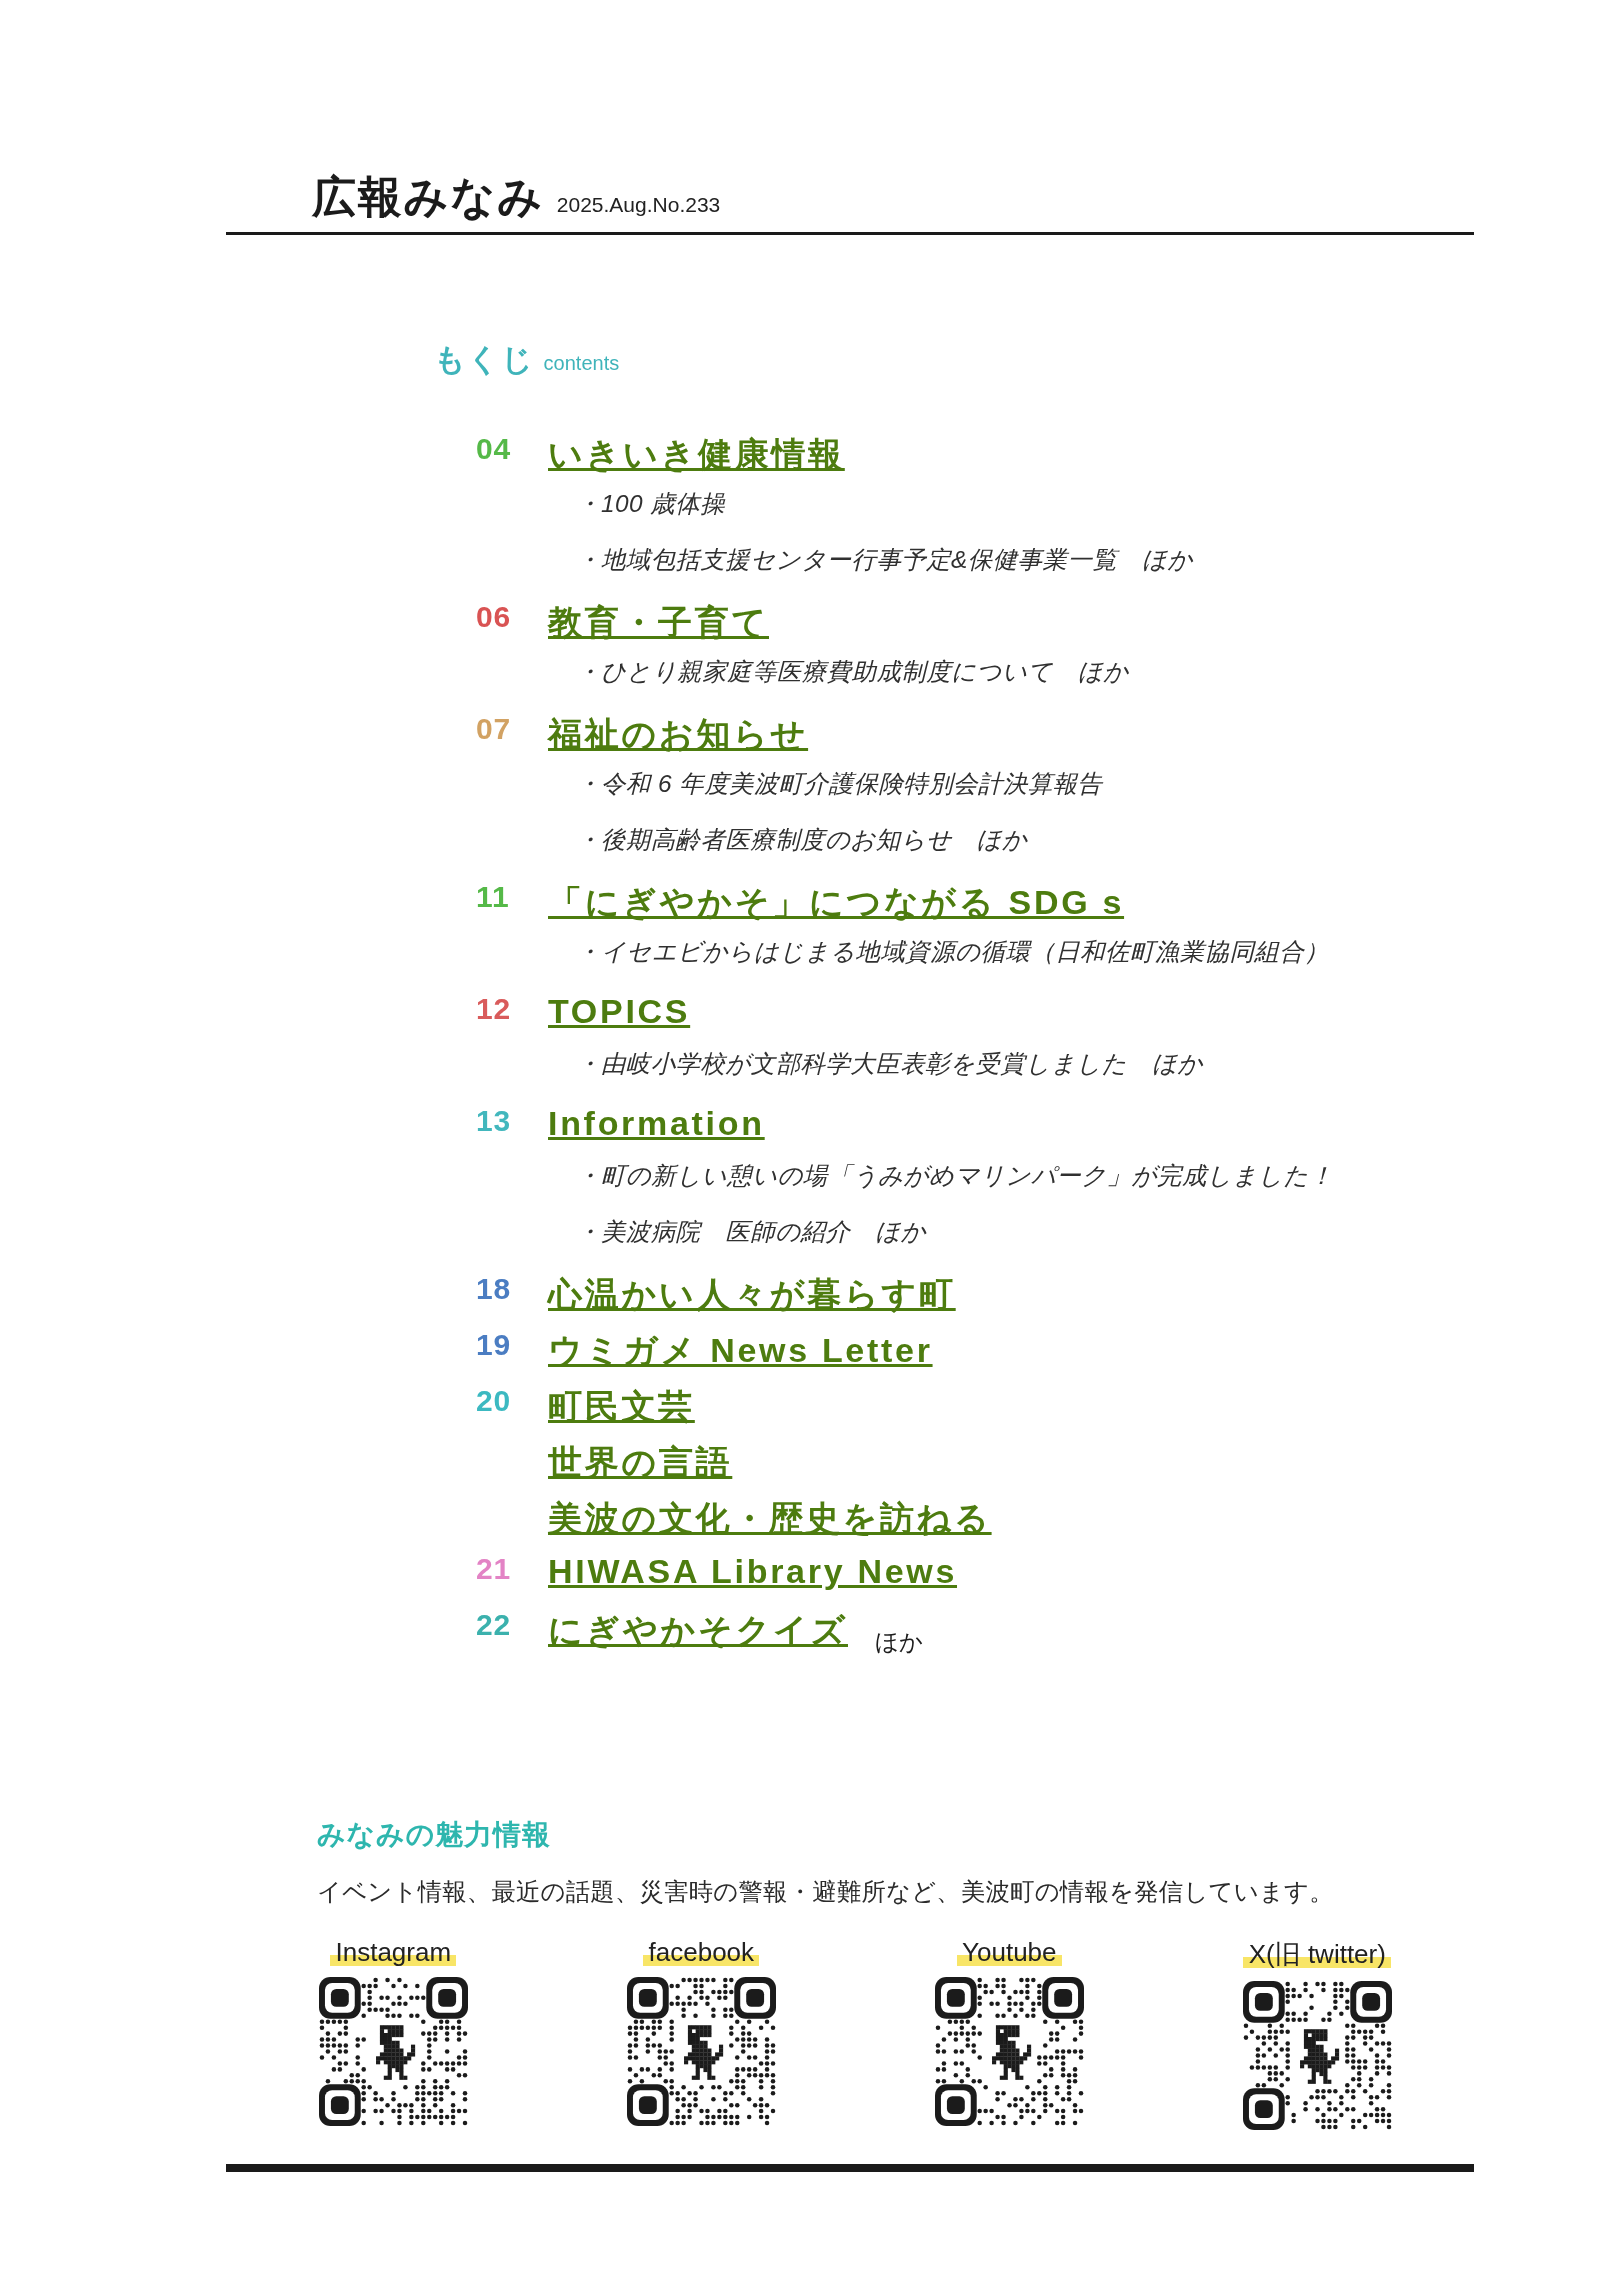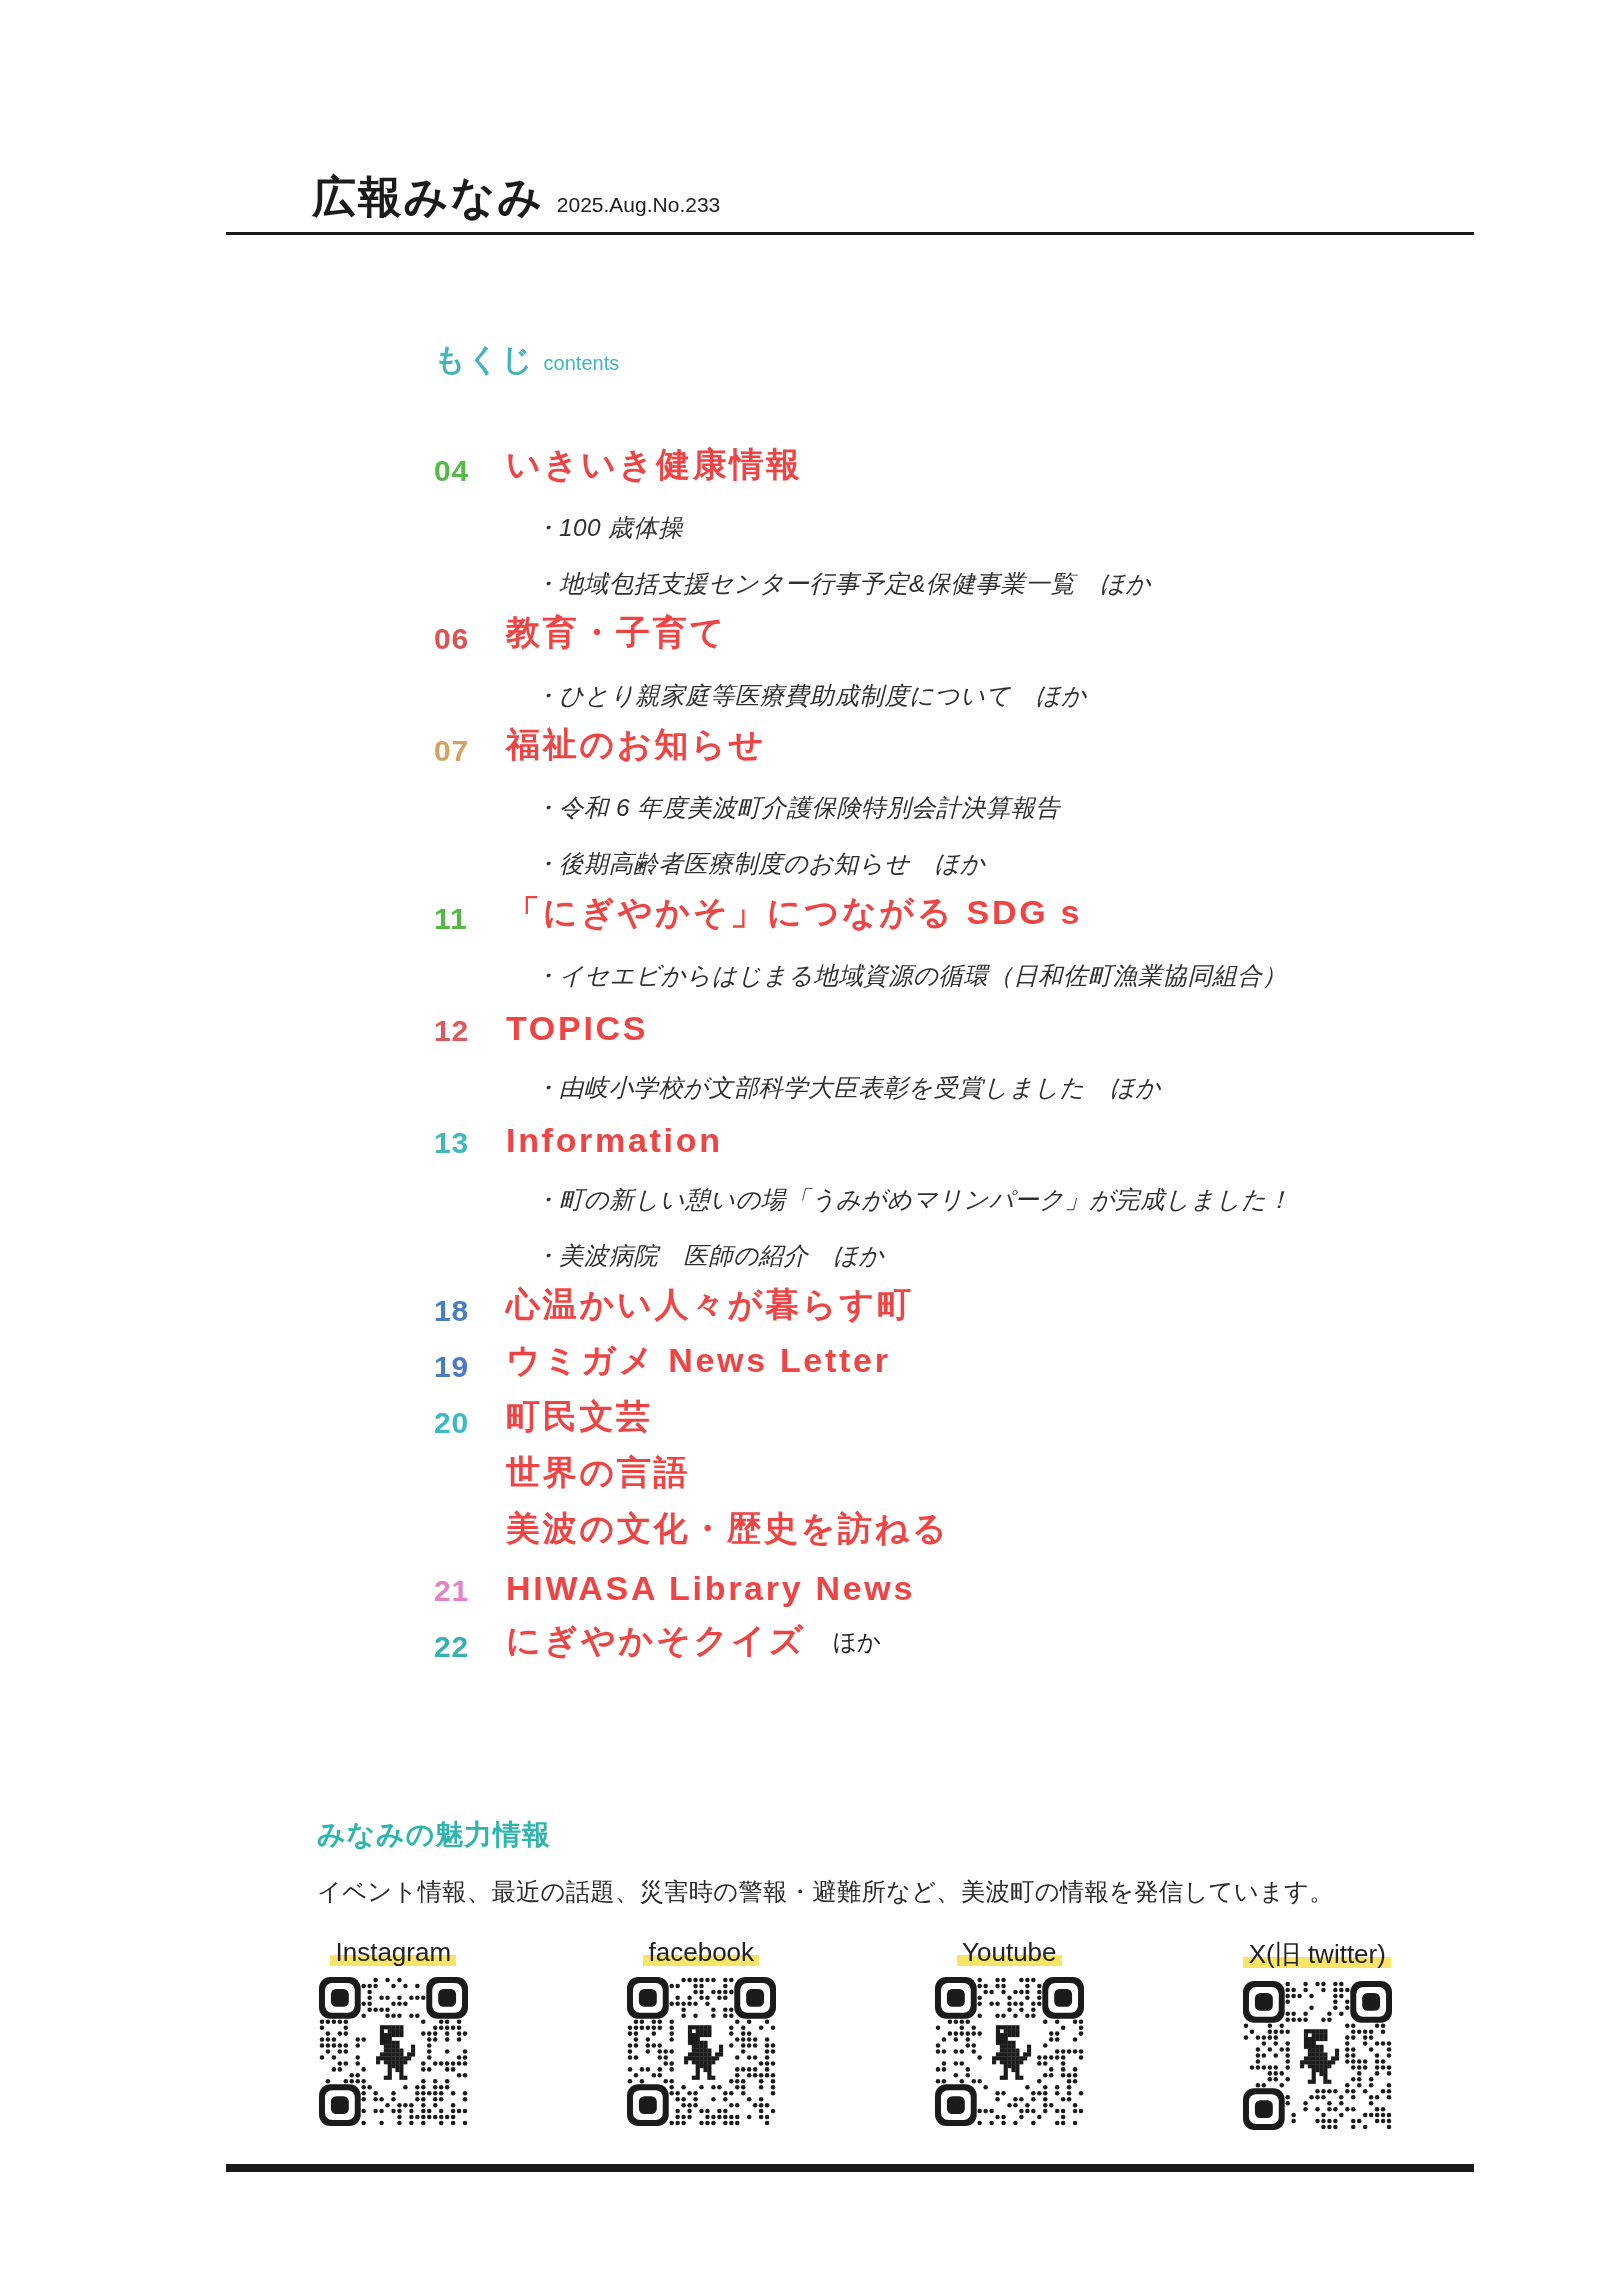--- a/index.html
+++ b/index.html
@@ -19,23 +19,23 @@
   .rule.top{left:226px;top:232px;width:1248px;height:2.7px;}
   .rule.bottom{left:226px;top:2164px;width:1248px;height:8.1px;}
 
   
   .toc-head{position:absolute;left:434px;top:339px;white-space:nowrap;}
   .toc-head .toc-jp{font-size:31px;font-weight:700;letter-spacing:1.8px;}
   .toc-head .toc-en{font-size:20px;font-weight:400;margin-left:9px;}
 
   
   .toc{position:absolute;left:434px;top:432px;width:1067px;}
-  .toc-row{height:56px;display:flex;align-items:flex-end;white-space:nowrap;}
+  .toc-row{height:56px;display:flex;align-items:flex-start;white-space:nowrap;margin-left:42px;}
   .toc-row .num{display:inline-block;width:45px;font-size:30px;font-weight:700;letter-spacing:0.9px;}
-  .toc-row .t{font-size:34px;font-weight:700;color:#ef4444;letter-spacing:2.7px;margin-left:27px;}
+  .toc-row .t{font-size:34px;font-weight:700;color:#4d7c0f;letter-spacing:2.7px;margin-left:27px;text-decoration:underline;}
   .toc-row.cont-row{padding-left:72px;}
   .toc-row.cont-row .t{margin-left:0;}
   .toc-row.sub-row{padding-left:100px;}
   .toc-row .sub{font-size:24.4px;font-weight:400;color:#303030;letter-spacing:0.5px;font-style:italic;}
   .toc-row .suffix{font-size:23.5px;font-weight:400;color:#1d1d1d;margin-left:27px;align-self:center;margin-top:12.7px;}
 
   
   .promo{position:absolute;left:317px;top:1816px;width:1167px;}
   .promo-head{font-size:28px;font-weight:700;letter-spacing:0.9px;}
   .promo-desc{font-size:24.4px;font-weight:400;color:#2b2b2b;margin-top:22px;letter-spacing:0.2px;white-space:nowrap;}

